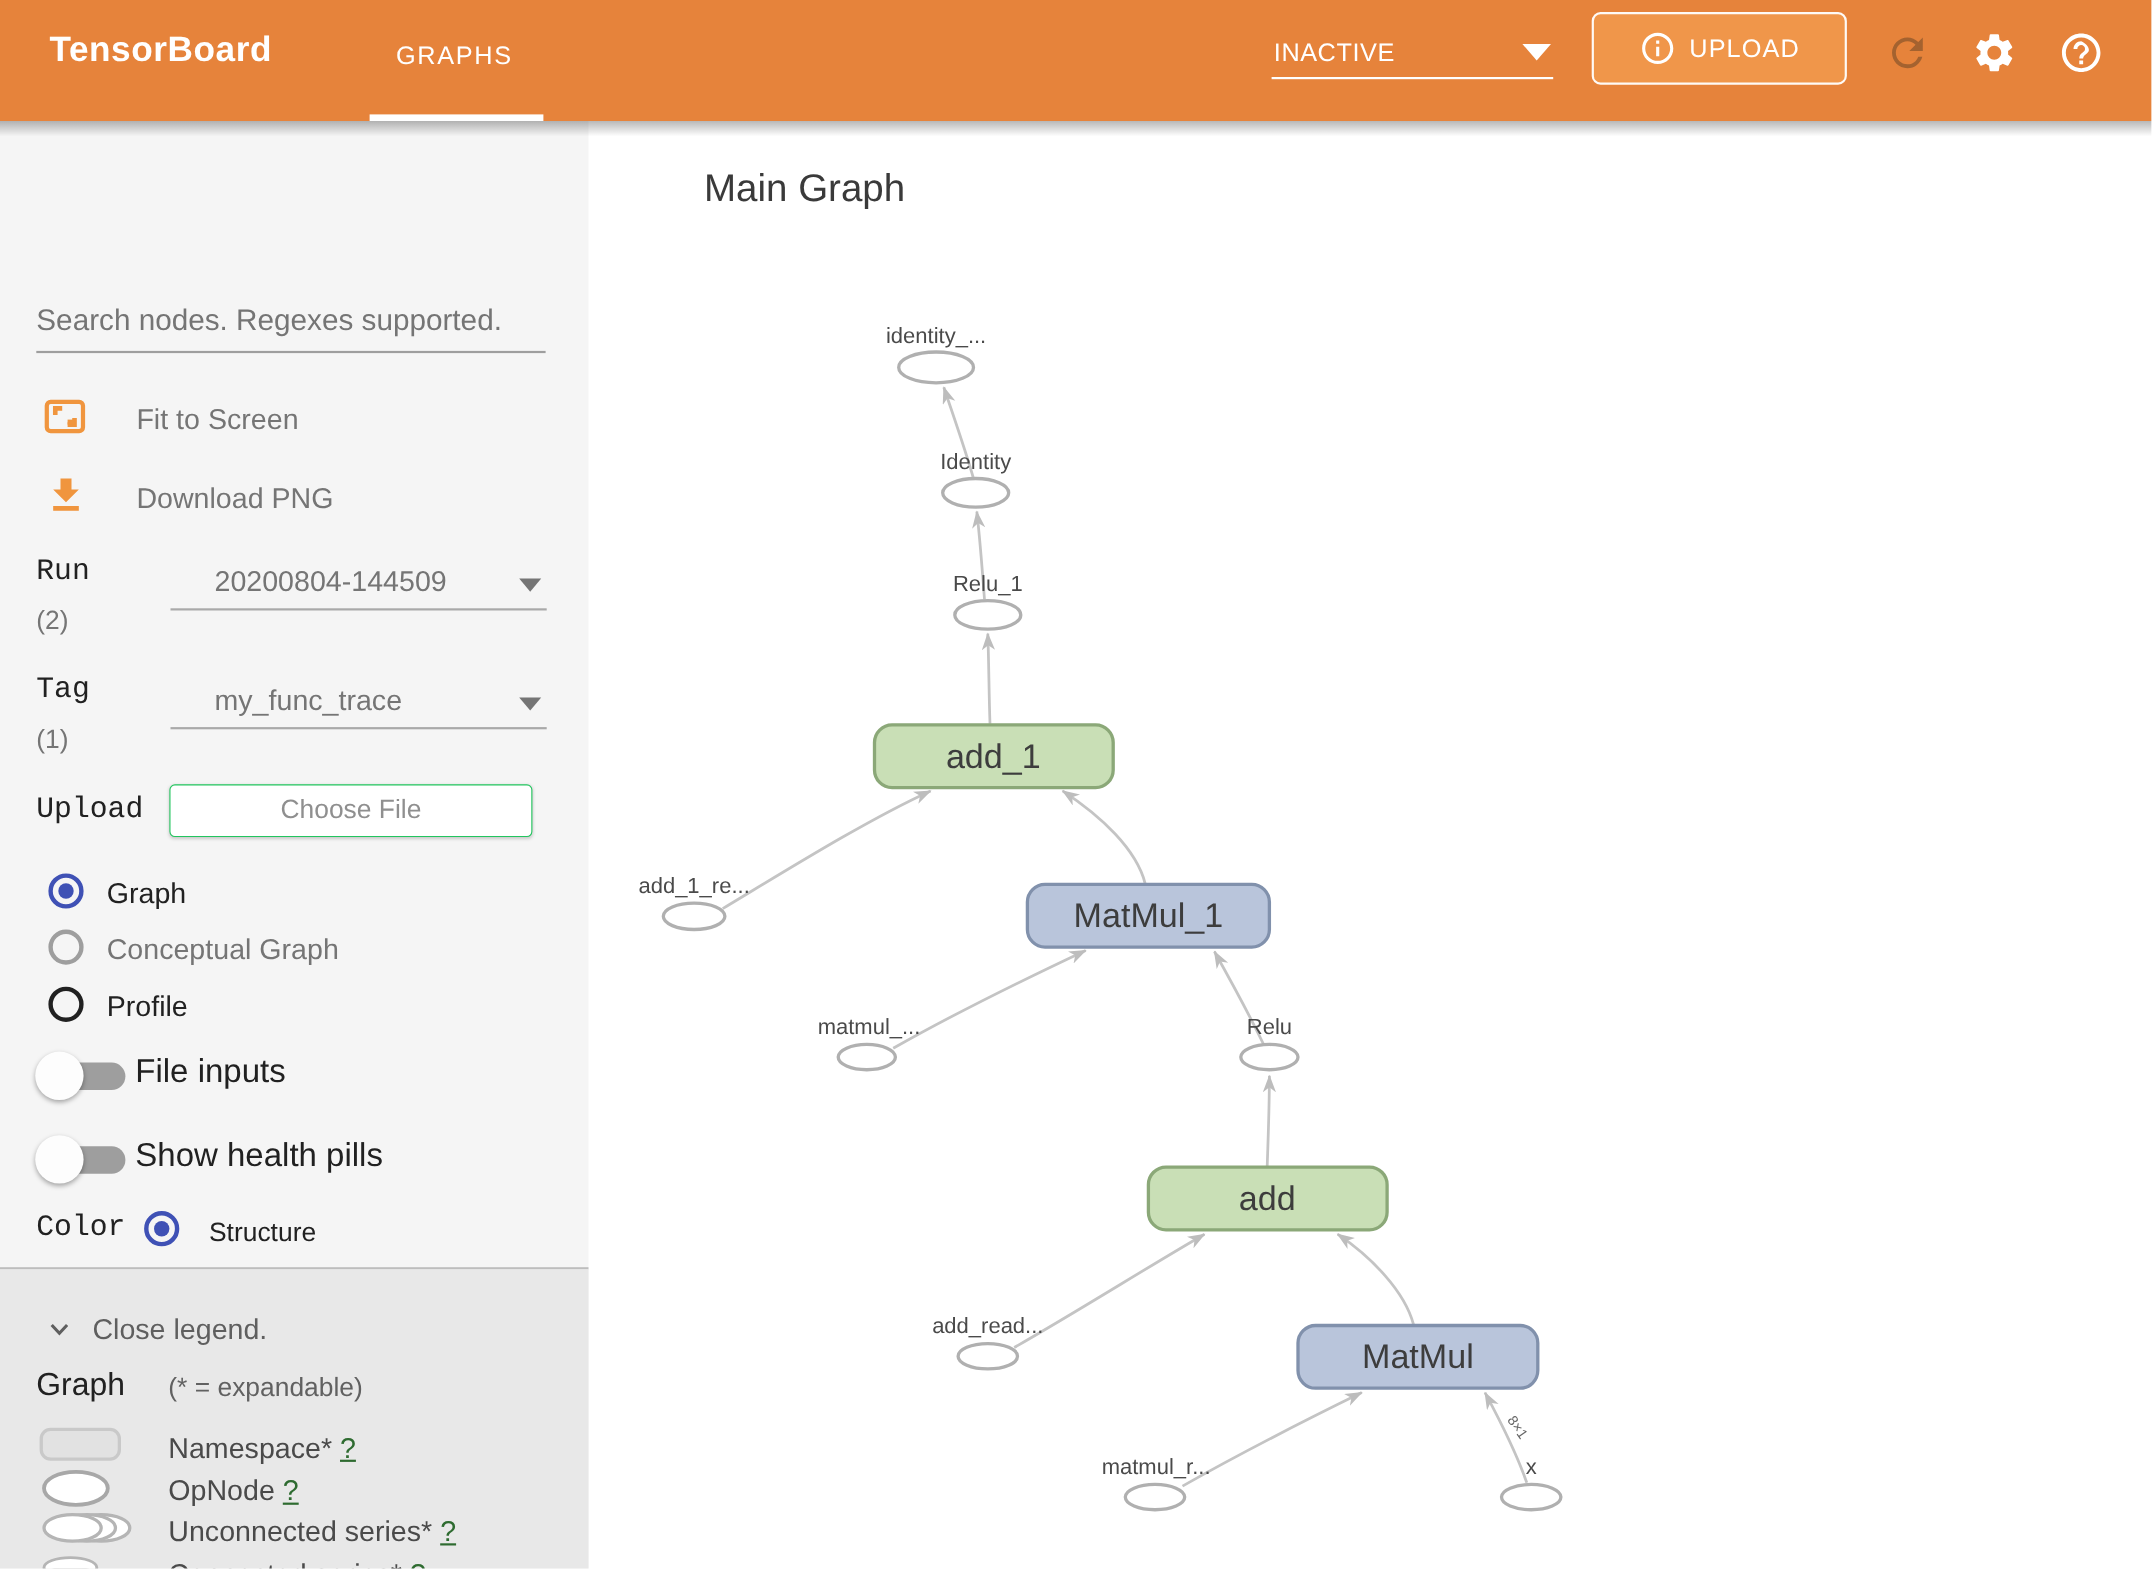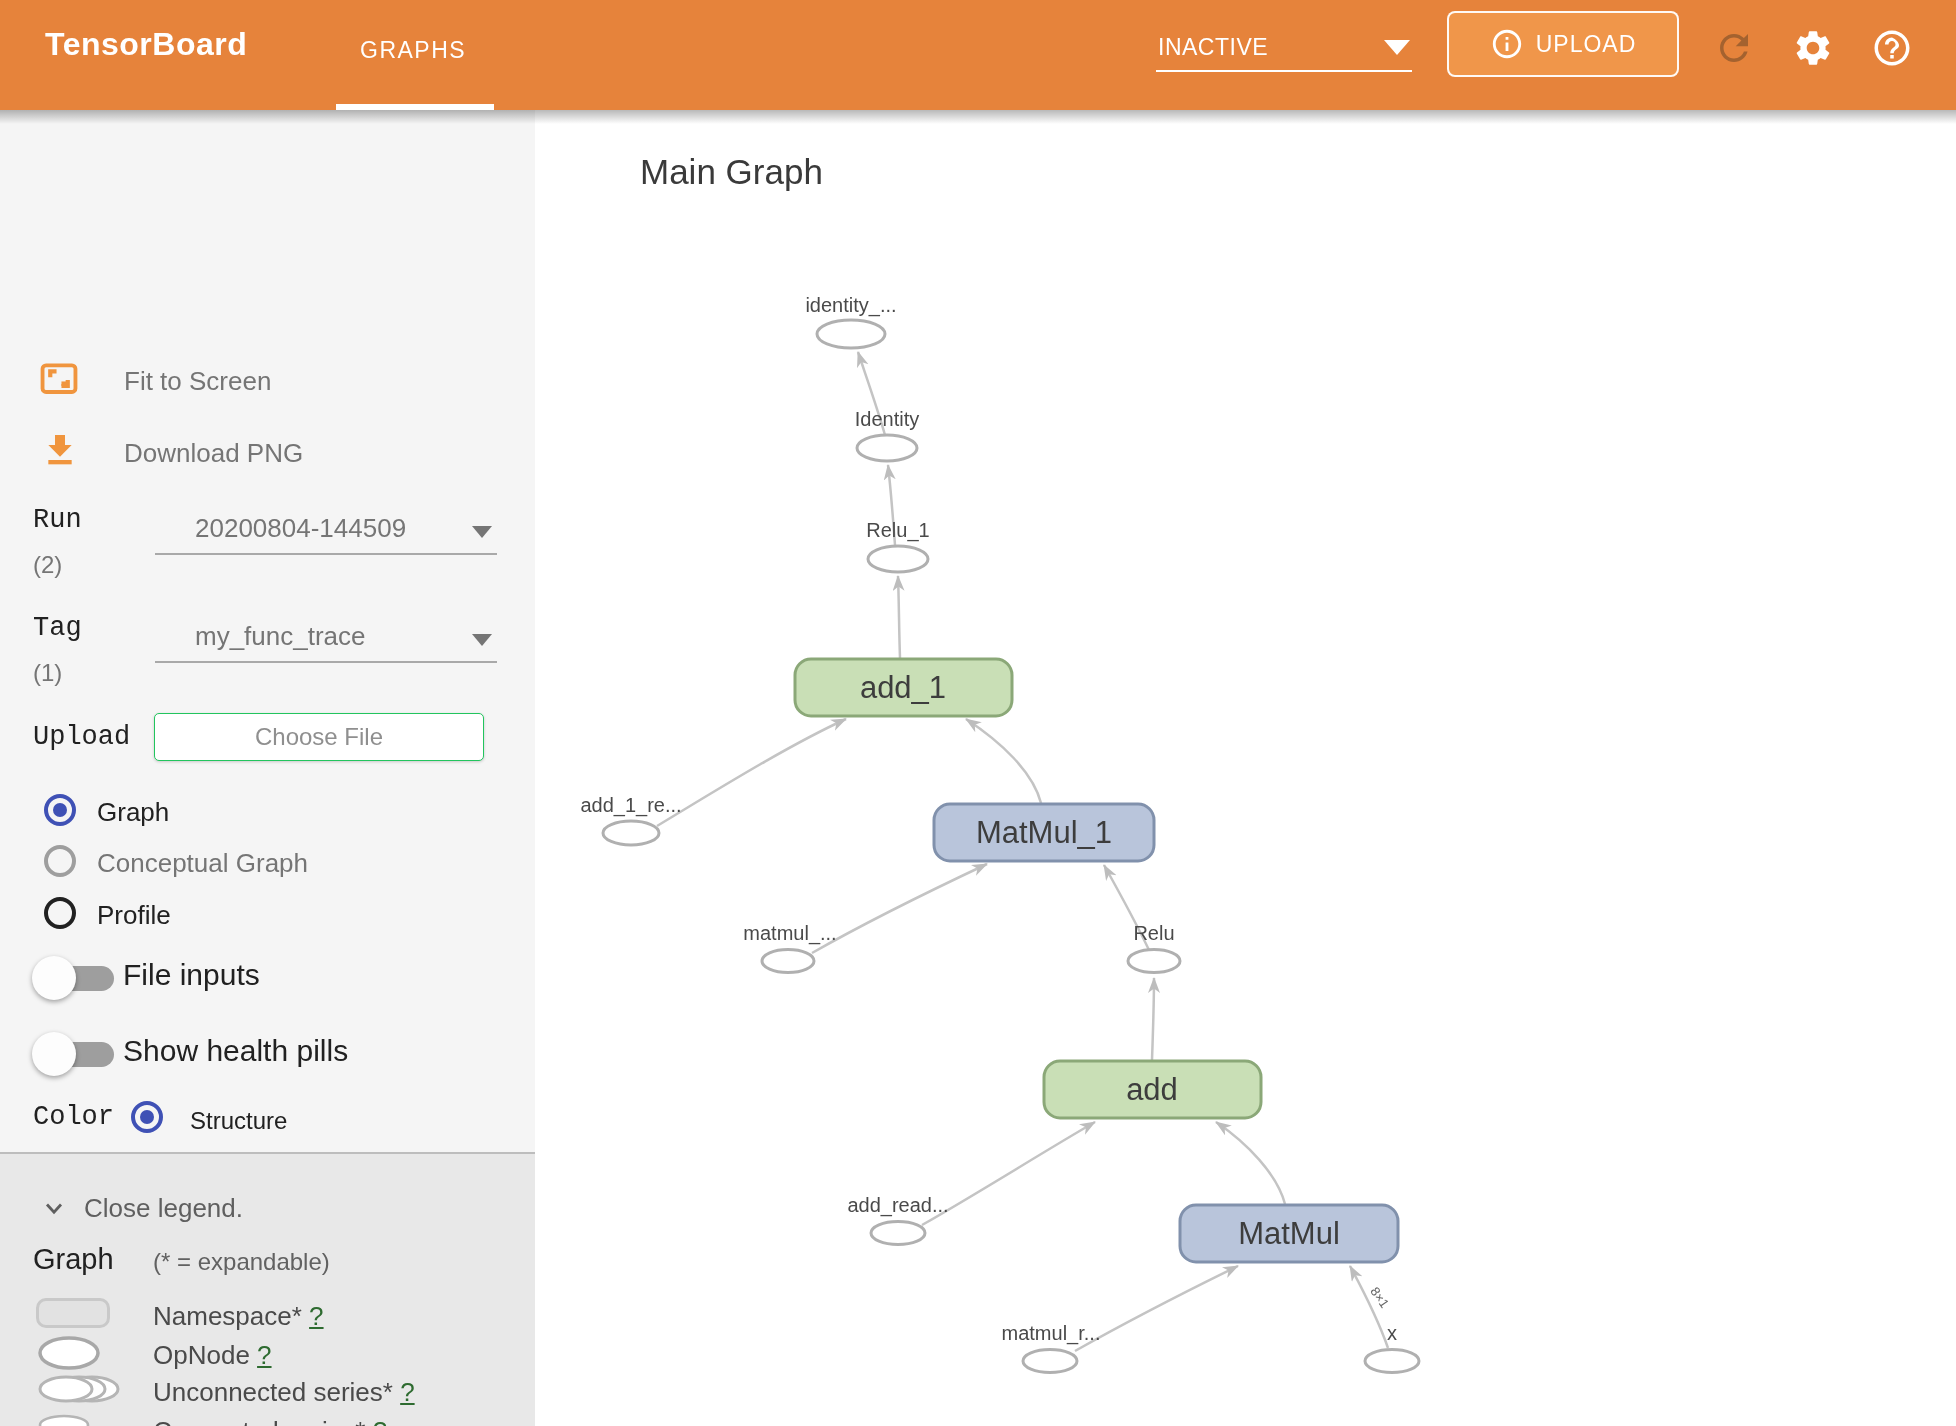--- a/index.html
+++ b/index.html
@@ -85,20 +85,21 @@
     <svg class="hicon" style="left:1792px" viewBox="0 0 24 24">
       <path fill="#fff" d="M19.14,12.94c0.04-0.3,0.06-0.61,0.06-0.94c0-0.32-0.02-0.64-0.07-0.94l2.03-1.58c0.18-0.14,0.23-0.41,0.12-0.61 l-1.92-3.32c-0.12-0.22-0.37-0.29-0.59-0.22l-2.39,0.96c-0.5-0.38-1.03-0.7-1.62-0.94L14.4,2.81c-0.04-0.24-0.24-0.41-0.48-0.41 h-3.84c-0.24,0-0.43,0.17-0.47,0.41L9.25,5.35C8.66,5.59,8.12,5.92,7.63,6.29L5.24,5.33c-0.22-0.08-0.47,0-0.59,0.22L2.74,8.87 C2.62,9.08,2.66,9.34,2.86,9.48l2.03,1.58C4.84,11.36,4.8,11.69,4.8,12s0.02,0.64,0.07,0.94l-2.03,1.58 c-0.18,0.14-0.23,0.41-0.12,0.61l1.92,3.32c0.12,0.22,0.37,0.29,0.59,0.22l2.39-0.96c0.5,0.38,1.03,0.7,1.62,0.94l0.36,2.54 c0.05,0.24,0.24,0.41,0.48,0.41h3.84c0.24,0,0.44-0.17,0.47-0.41l0.36-2.54c0.59-0.24,1.13-0.56,1.62-0.94l2.39,0.96 c0.22,0.08,0.47,0,0.59-0.22l1.92-3.32c0.12-0.22,0.07-0.47-0.12-0.61L19.14,12.94z M12,15.6c-1.98,0-3.6-1.62-3.6-3.6 s1.62-3.6,3.6-3.6s3.6,1.62,3.6,3.6S13.98,15.6,12,15.6z"></path>
     </svg>
     <svg class="hicon" style="left:1871px" viewBox="0 0 24 24">
       <path fill="#fff" d="M11,18h2v-2h-2V18z M12,2C6.48,2,2,6.48,2,12s4.48,10,10,10s10-4.48,10-10S17.52,2,12,2z M12,20c-4.41,0-8-3.59-8-8 s3.59-8,8-8s8,3.59,8,8S16.41,20,12,20z M12,6c-2.21,0-4,1.79-4,4h2c0-1.1,0.9-2,2-2s2,0.9,2,2c0,2-3,1.75-3,5h2c0-2.25,3-2.5,3-4.5 C16,8.79,14.21,7,12,6z"></path>
     </svg>
   </div>
   <div class="header-shadow"></div>
 
   <div class="sidebar">
+    <input class="search-input" type="text" placeholder="Search nodes. Regexes supported." style="">
 
     <svg style="position:absolute;left:38px;top:248px" width="42" height="42" viewBox="0 0 24 24">
       <rect x="2.6" y="4.2" width="18.8" height="15.2" rx="2" fill="none" stroke="#f0953e" stroke-width="2.2"></rect>
       <path d="M7 11 V7.6 H10.6" fill="none" stroke="#f0953e" stroke-width="2.4"></path>
       <path d="M17 12.6 V16 H13.4" fill="none" stroke="#f0953e" stroke-width="2.4"></path>
       <rect x="13.4" y="13.4" width="3.6" height="2.6" fill="#f0953e"></rect>
     </svg>
     <div class="side-action-label" style="top:256px">Fit to Screen</div>
 
     <svg style="position:absolute;left:40px;top:320px" width="40" height="40" viewBox="0 0 24 24">

